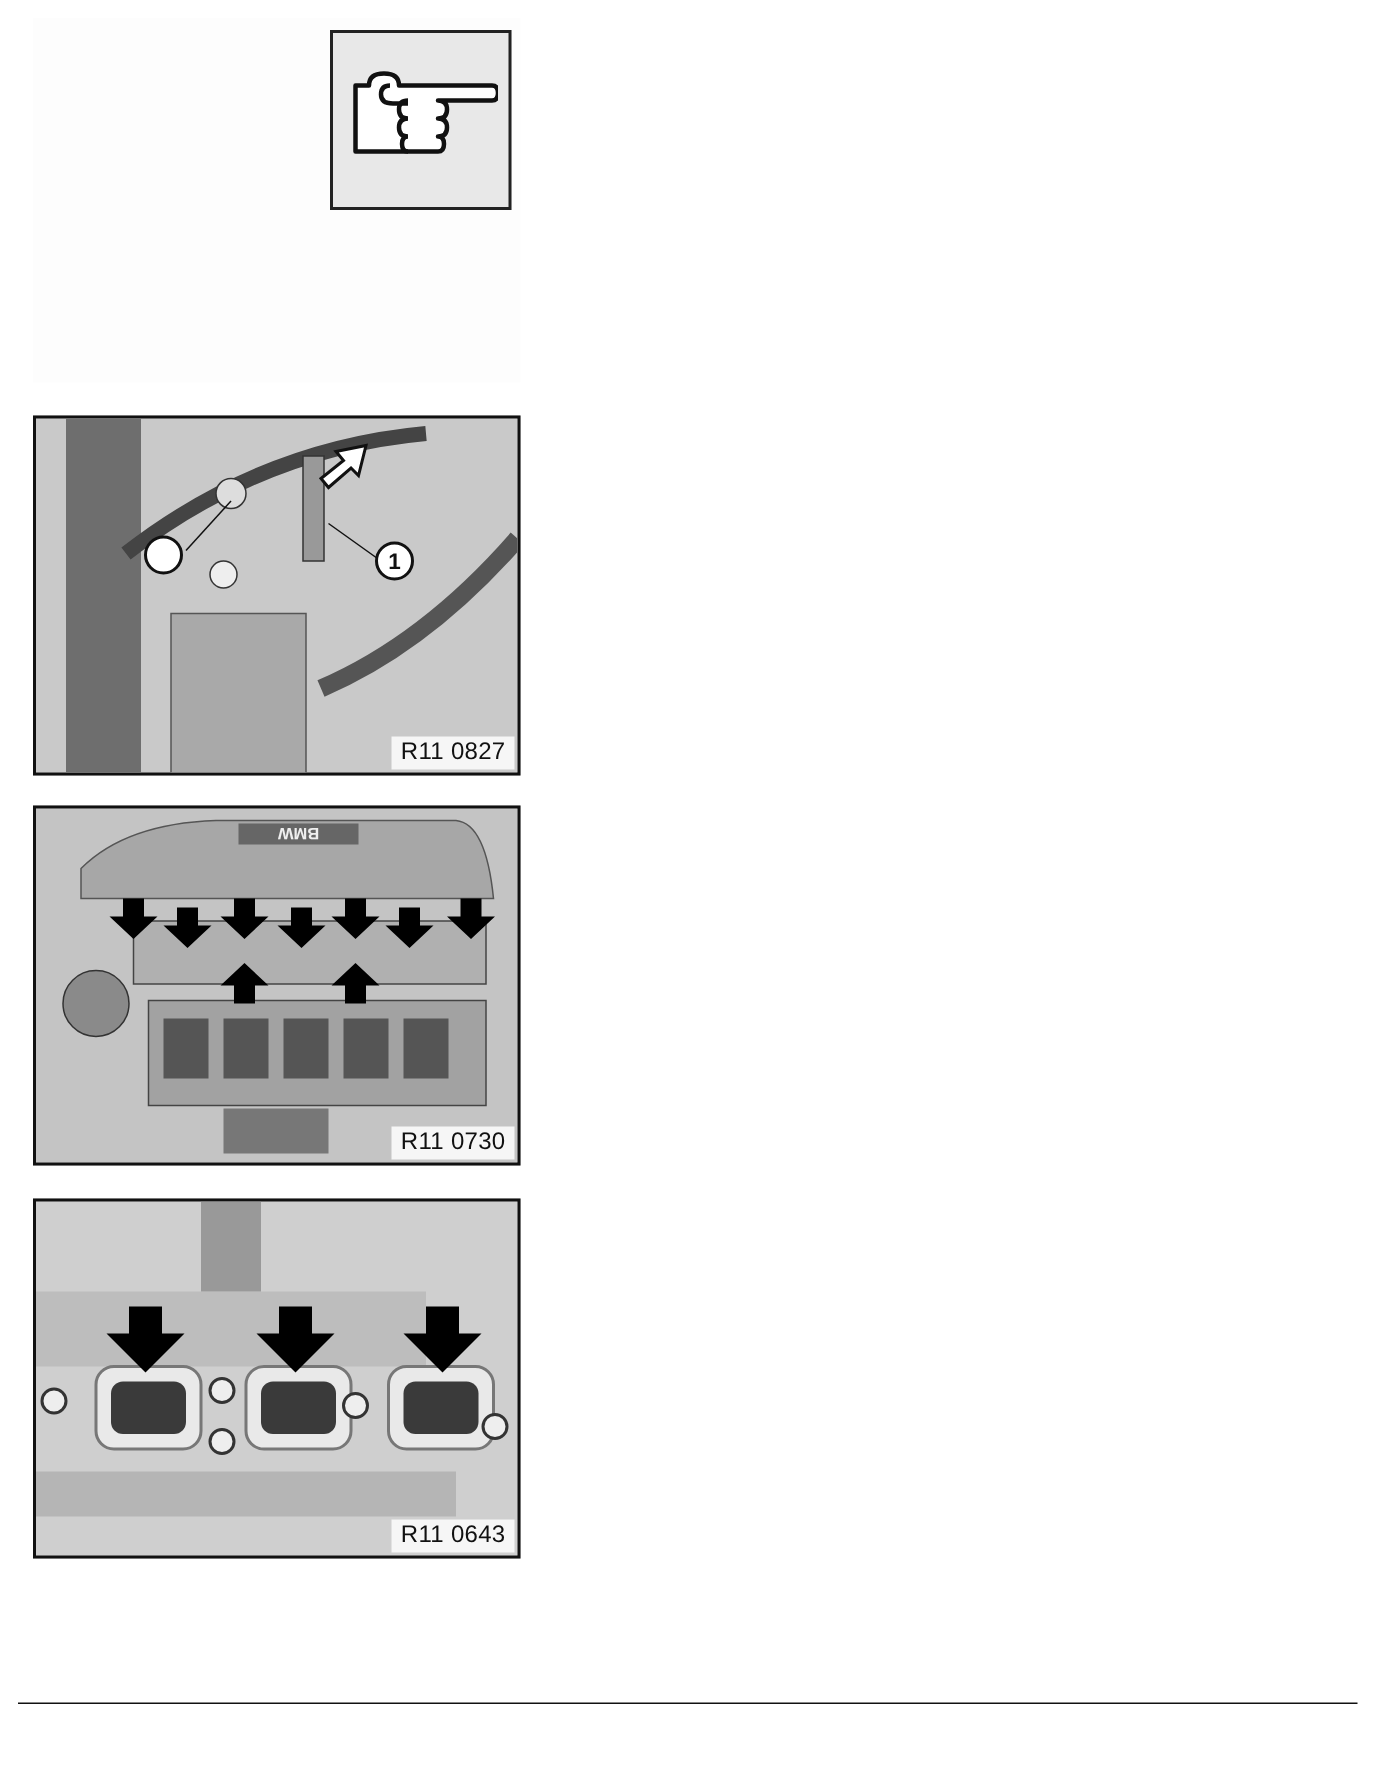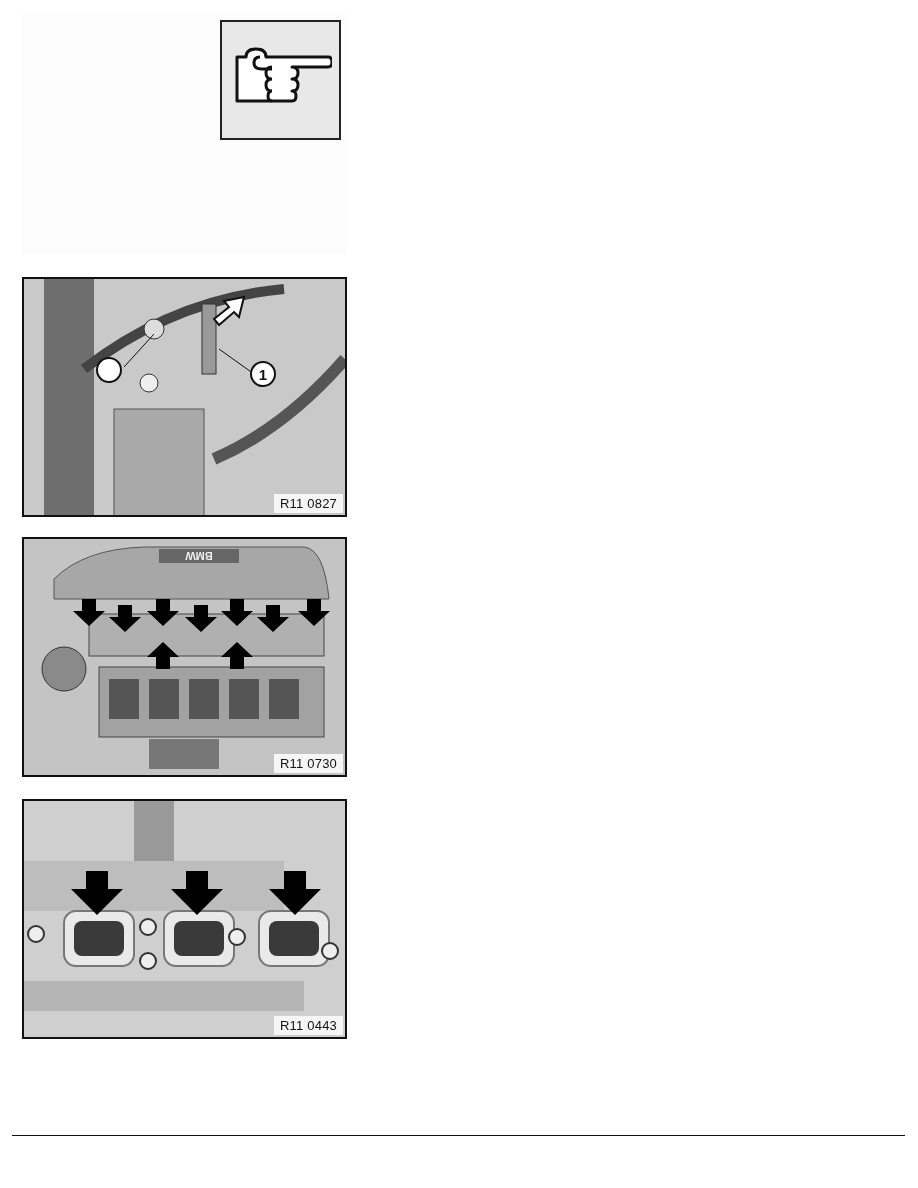--- a/index.html
+++ b/index.html
@@ -4,21 +4,21 @@
   <style>
     html, body { margin: 0; padding: 0; background: #ffffff; }
     body { width: 918px; height: 1188px; position: relative; overflow: hidden; font-family: "Liberation Sans", sans-serif; }
     .note-panel { position: absolute; left: 22px; top: 12px; width: 325px; height: 243px; background: #fdfdfd; }
     .note-icon-box { position: absolute; left: 220px; top: 20px; width: 121px; height: 120px; background: #e8e8e8; border: 2px solid #222; box-sizing: border-box; }
     .note-icon-box svg { position: absolute; left: 10px; top: 25px; }
     .figure { position: absolute; left: 22px; width: 325px; height: 240px; border: 2px solid #111; box-sizing: border-box; overflow: hidden; background: #bdbdbd; }
     .fig1 { top: 277px; }
     .fig2 { top: 537px; }
     .fig3 { top: 799px; }
-    .fig-label { position: absolute; right: 2px; bottom: 2px; background: #f6f6f6; color: #111; font-size: 13px; padding: 2px 6px; letter-spacing: 0.2px; }
+    .fig-label { position: absolute; right: 2px; bottom: 2px; background: #f6f6f6; color: #111; font-size: 16px; padding: 2px 6px; letter-spacing: 0.2px; }
     .callout { position: absolute; width: 26px; height: 26px; border-radius: 50%; border: 2px solid #111; background: #fff; box-sizing: border-box; font-weight: bold; font-size: 15px; display: flex; align-items: center; justify-content: center; color: #111; }
     .footer-rule { position: absolute; left: 12px; top: 1135px; width: 893px; height: 1px; background: #111; }
   </style>
 </head>
 <body>
 
 <div class="note-panel"></div>
 <div class="note-icon-box">
   <svg width="100" height="60" viewBox="0 0 100 60">
     <path d="M5 10 H14 Q14 2 24 2 Q34 2 34 10 H96 Q100 10 100 15 Q100 20 96 20 H60 Q66 20 66 26 Q66 32 60 32 Q66 32 66 38 Q66 44 60 44 Q64 44 64 49 Q64 54 60 54 H5 Z" fill="#fff" stroke="#111" stroke-width="3" stroke-linejoin="round"></path>
@@ -102,16 +102,16 @@
         <circle cx="124" cy="160" r="8"></circle>
         <circle cx="213" cy="136" r="8"></circle>
         <circle cx="306" cy="150" r="8"></circle>
     </g>
     <g fill="#000">
       <path d="M62 70 h22 v18 h15 l-26 26 l-26 -26 h15 z"></path>
       <path d="M162 70 h22 v18 h15 l-26 26 l-26 -26 h15 z"></path>
       <path d="M260 70 h22 v18 h15 l-26 26 l-26 -26 h15 z"></path>
     </g>
   </svg>
-  <div class="fig-label">R11 0443</div>
+  <div class="fig-label">R11 0643</div>
 </div>
 
 <div class="footer-rule"></div>
 
 </body></html>

